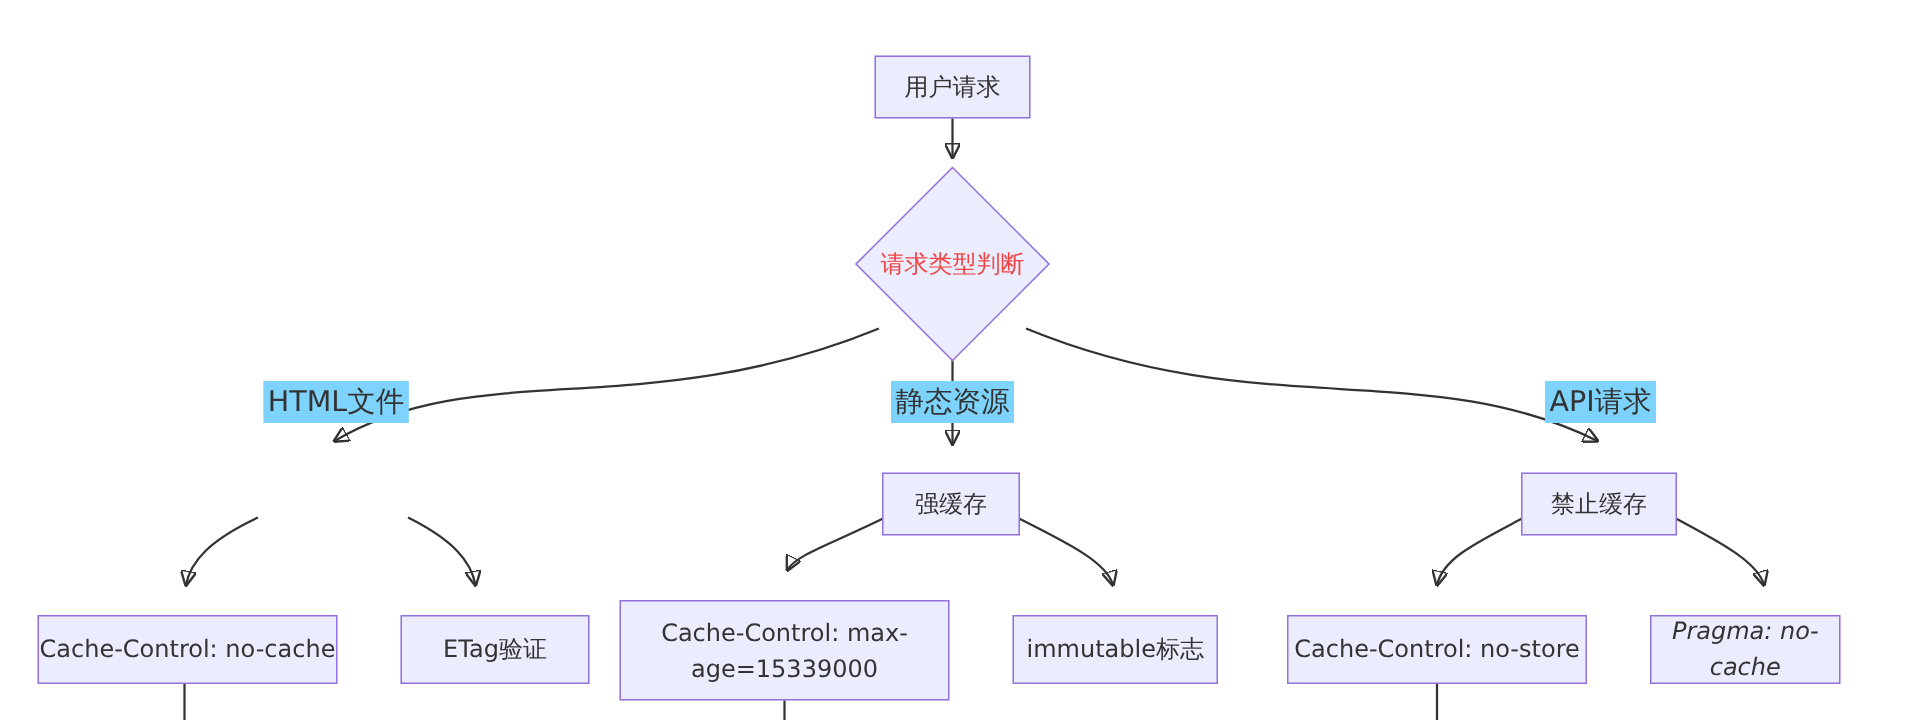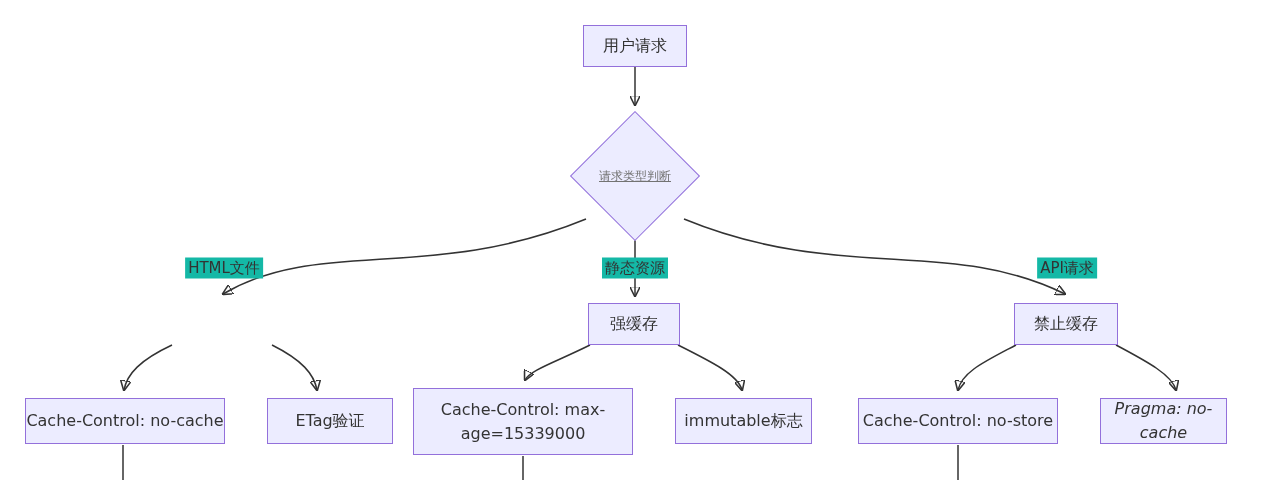--- a/index.html
+++ b/index.html
@@ -15,45 +15,46 @@
   .node {
     position: absolute;
     background: #ECECFF;
     border: 1px solid #9370DB;
     color: #333333;
     font-size: 16px;
     display: flex; align-items: center; justify-content: center;
     text-align: center;
     box-sizing: border-box;
     line-height: 24px;
+    margin-top: 12px;
   }
   .diamond-wrap {
     position: absolute;
     display: flex; align-items: center; justify-content: center;
     box-sizing: border-box;
   }
   .diamond-shape {
     position: absolute;
     left: 50%; top: 50%;
     width: 92px; height: 92px;
     background: #ECECFF;
     border: 1px solid #9370DB;
     transform: translate(-50%,-50%) rotate(45deg);
     box-sizing: border-box;
   }
   .diamond-label {
     position: relative;
-    color: #737373; font-size: 12px; text-decoration: underline;
+    color: #ef4444; font-size: 16px;
   }
   .edge-label {
     position: absolute;
     transform: translate(-50%,-50%);
-    background: #14b8a6;
+    background: #7dd3fc;
     color: #333333;
-    font-size: 15px;
+    font-size: 19px;
     padding: 1px 3px;
     white-space: nowrap;
   }
   .wrap-label { width: 172px; }
 </style>
 </head>
 <body>
 
 <div class="canvas">
 

